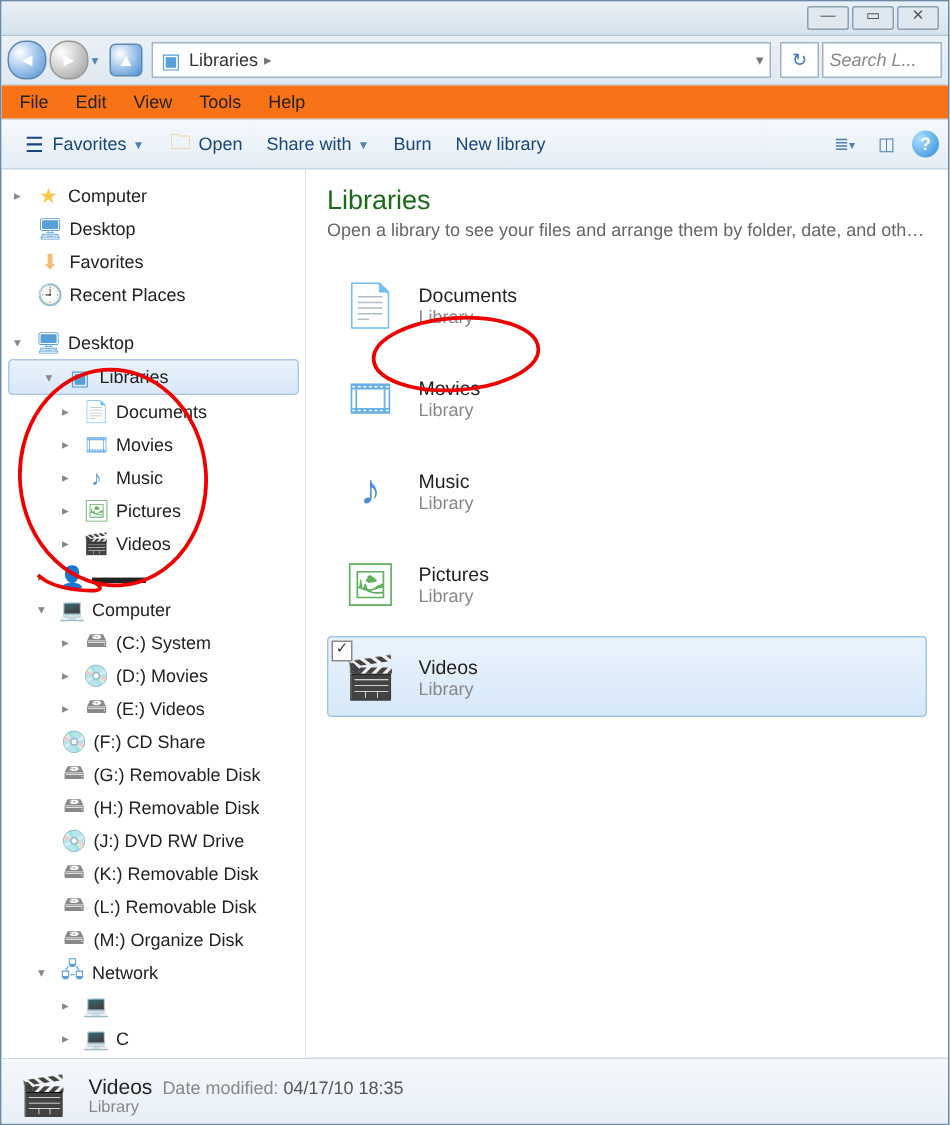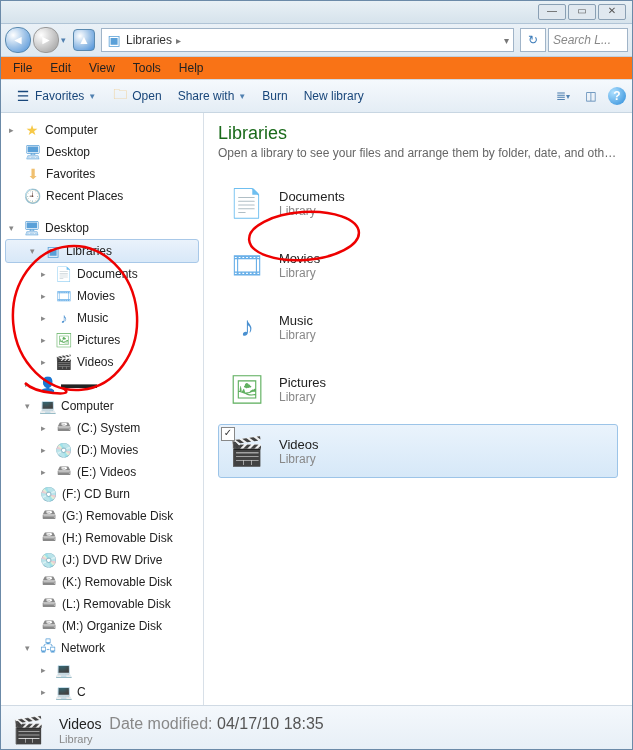--- a/index.html
+++ b/index.html
@@ -145,21 +145,21 @@
 
   .detailsbar {
     height:48px;
     border-top:1px solid #d0dae4;
     background:linear-gradient(to bottom,#f4f8fc,#e6eef6);
     display:flex;align-items:center;
     padding:0 10px;gap:12px;
   }
   .detailsbar .bigicon{width:36px;height:36px;font-size:26px;display:flex;align-items:center;justify-content:center;}
   .detailsbar .dname{font-size:14px;color:#222;}
-  .detailsbar .dmeta{font-size:16px;color:#888;}
+  .detailsbar .dmeta{font-size:12px;color:#888;}
   .detailsbar .dmeta .v{color:#555;}
   .detailsbar .dtype{font-size:11px;color:#888;}
 
   
   .anno { position:absolute; pointer-events:none; }
 
   
   .ic-star{color:#f7c948;}
   .ic-monitor{color:#5aa0d8;}
   .ic-folder{color:#f0c070;}
@@ -317,21 +317,21 @@
         <span class="sbicon ic-disc">💿</span>
         <span class="lbl">(D:) Movies</span>
       </div>
     <div class="sbitem ind2">
         <span class="exp collapsed"></span>
         <span class="sbicon ic-drive">🖴</span>
         <span class="lbl">(E:) Videos</span>
       </div>
     <div class="sbitem ind2">
         <span class="sbicon ic-disc">💿</span>
-        <span class="lbl">(F:) CD Burn</span>
+        <span class="lbl">(F:) CD Share</span>
       </div>
     <div class="sbitem ind2">
         <span class="sbicon ic-drive">🖴</span>
         <span class="lbl">(G:) Removable Disk</span>
       </div>
     <div class="sbitem ind2">
         <span class="sbicon ic-drive">🖴</span>
         <span class="lbl">(H:) Removable Disk</span>
       </div>
     <div class="sbitem ind2">

